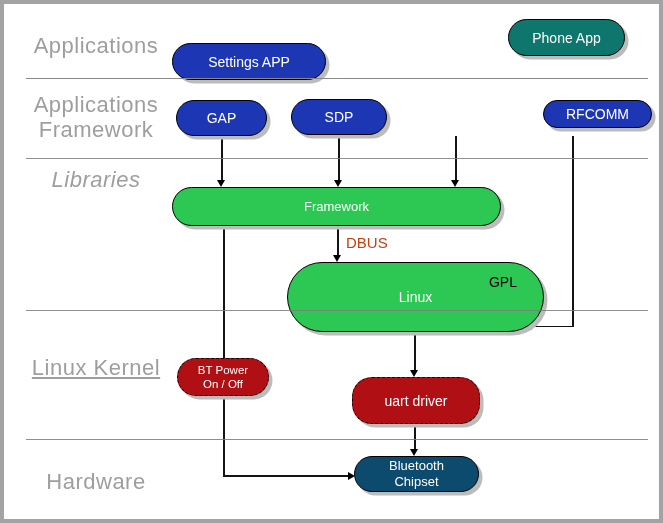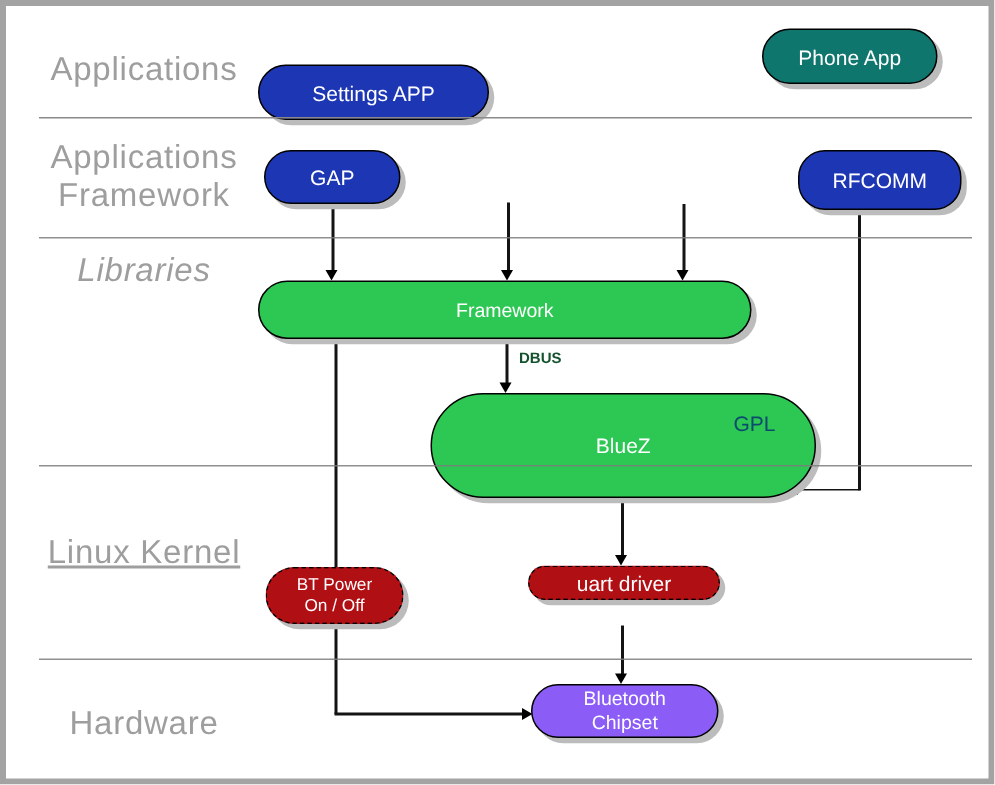--- a/index.html
+++ b/index.html
@@ -38,44 +38,44 @@
     box-shadow:3.5px 3.5px 0 #bcbcbc;
     z-index:2;font-size:14px;
   }
   .pill.dashed{border-style:dashed;}
   #settings-app{left:168px;top:15px;width:154px;height:37px;border-radius:19px;margin-top:24px;}
   #phone-app  {left:504px;top:15px;width:117px;height:37px;border-radius:19px;}
   #gap        {left:172px;top:96px;width:91px;height:36px;border-radius:18px;}
   #sdp        {left:287px;top:95px;width:96px;height:36px;border-radius:18px;}
   #headset    {left:401px;top:95px;width:103px;height:37px;border-radius:19px;font-size:12px;line-height:14px;}
   #headset .sub{font-size:10.5px;}
-  #rfcomm     {left:528px;top:96px;width:109px;height:40px;border-radius:18px;}
+  #rfcomm     {left:539px;top:96px;width:109px;height:28px;border-radius:18px;}
   #framework-node{left:168px;top:183px;width:329px;height:39px;border-radius:20px;font-size:13px;}
   #bluez      {left:283px;top:258px;width:257px;height:70px;border-radius:35px;font-size:14px;}
   #bt-power   {left:173px;top:354px;width:92px;height:38px;border-radius:19px;font-size:11.5px;line-height:14px;}
-  #uart       {left:348px;top:373px;width:128px;height:23px;border-radius:20px;}
+  #uart       {left:348px;top:373px;width:128px;height:47px;border-radius:20px;}
   #chipset    {left:350px;top:452px;width:125px;height:36px;border-radius:18px;font-size:13px;line-height:16px;}
-  .gpl{position:absolute;right:26px;top:11px;color:#0c4a6e;font-size:14px;}
+  .gpl{position:absolute;right:26px;top:11px;color:#000000;font-size:14px;}
   
   .vline,.hline{position:absolute;background:#141414;z-index:1;}
   .vline{width:1.5px;}
   .hline{height:1.5px;}
   .arr{position:absolute;width:0;height:0;z-index:1;}
   .arr-d{border-left:4.5px solid transparent;border-right:4.5px solid transparent;border-top:7.5px solid #000;}
   .arr-r{border-top:4.5px solid transparent;border-bottom:4.5px solid transparent;border-left:7.5px solid #000;}
   .arr-l{border-top:4.5px solid transparent;border-bottom:4.5px solid transparent;border-right:7.5px solid #000;}
   #e1v{left:217px;top:133px;height:44px;}   #e1a{left:213px;top:176px;}
   #e2v{left:334px;top:131px;height:46px;}   #e2a{left:330px;top:176px;}
   #e3v{left:451px;top:132px;height:45px;}   #e3a{left:447px;top:176px;}
   #e4v{left:568px;top:132px;height:191px;}  #e4h{left:528px;top:321.5px;width:41px;} #e4a{left:521px;top:318px;}
   #e5v{left:333px;top:222px;height:30px;}   #e5a{left:329px;top:251px;}
   #e6v{left:219px;top:222px;height:250px;}  #e6h{left:219px;top:471px;width:126px;} #e6a{left:344px;top:468px;}
   #e7v{left:410px;top:328px;height:39px;}   #e7a{left:406px;top:366px;}
   #e8v{left:410px;top:413px;height:33px;}   #e8a{left:406px;top:445px;}
-  #dbus-label{position:absolute;left:342px;top:230px;color:#14532d;font-size:10px;z-index:1;font-weight:bold;}
+  #dbus-label{position:absolute;left:342px;top:230px;color:#c2410c;font-size:15px;z-index:1;}
 </style>
 </head>
 <body>
 
 <div class="canvas">
 
   <div id="sep1" class="sep"></div>
   <div id="sep2" class="sep"></div>
   <div id="sep3" class="sep"></div>
   <div id="sep4" class="sep"></div>
@@ -121,38 +121,41 @@
   <div id="settings-app" class="pill" style="background-color: rgb(29, 54, 180);">
     <span>Settings APP</span>
   </div>
   <div id="phone-app" class="pill" style="background-color: #0f766e;">
     <span>Phone App</span>
   </div>
 
   <div id="gap" class="pill" style="background-color: rgb(29, 54, 180);">
     <span>GAP</span>
   </div>
+  <div id="sdp" class="pill" style="background-color: rgb(29, 54, 180);">
+    <span>SDP</span>
+  </div>
   <div id="rfcomm" class="pill" style="background-color: rgb(29, 54, 180);">
     <span>RFCOMM</span>
   </div>
 
   <div id="framework-node" class="pill" style="background-color: rgb(45, 200, 83);">
     <span>Framework</span>
   </div>
   <div id="bluez" class="pill" style="background-color: rgb(45, 200, 83);">
     <span class="gpl">GPL</span>
-    <span>BlueZ</span>
+    <span>Linux</span>
   </div>
 
-  <div id="bt-power" class="pill dashed" style="background-color: rgb(176, 16, 20); margin-top: 20px;">
+  <div id="bt-power" class="pill dashed" style="background-color: rgb(176, 16, 20);">
     <span>BT Power</span>
     <span>On / Off</span>
   </div>
   <div id="uart" class="pill dashed" style="background-color: rgb(176, 16, 20);">
     <span>uart driver</span>
   </div>
 
-  <div id="chipset" class="pill" style="background-color: #8b5cf6; text-align: right;">
+  <div id="chipset" class="pill" style="background-color: #0c4a6e; text-align: right;">
     <span>Bluetooth</span>
     <span>Chipset</span>
   </div>
 
 </div>
 
 </body></html>

